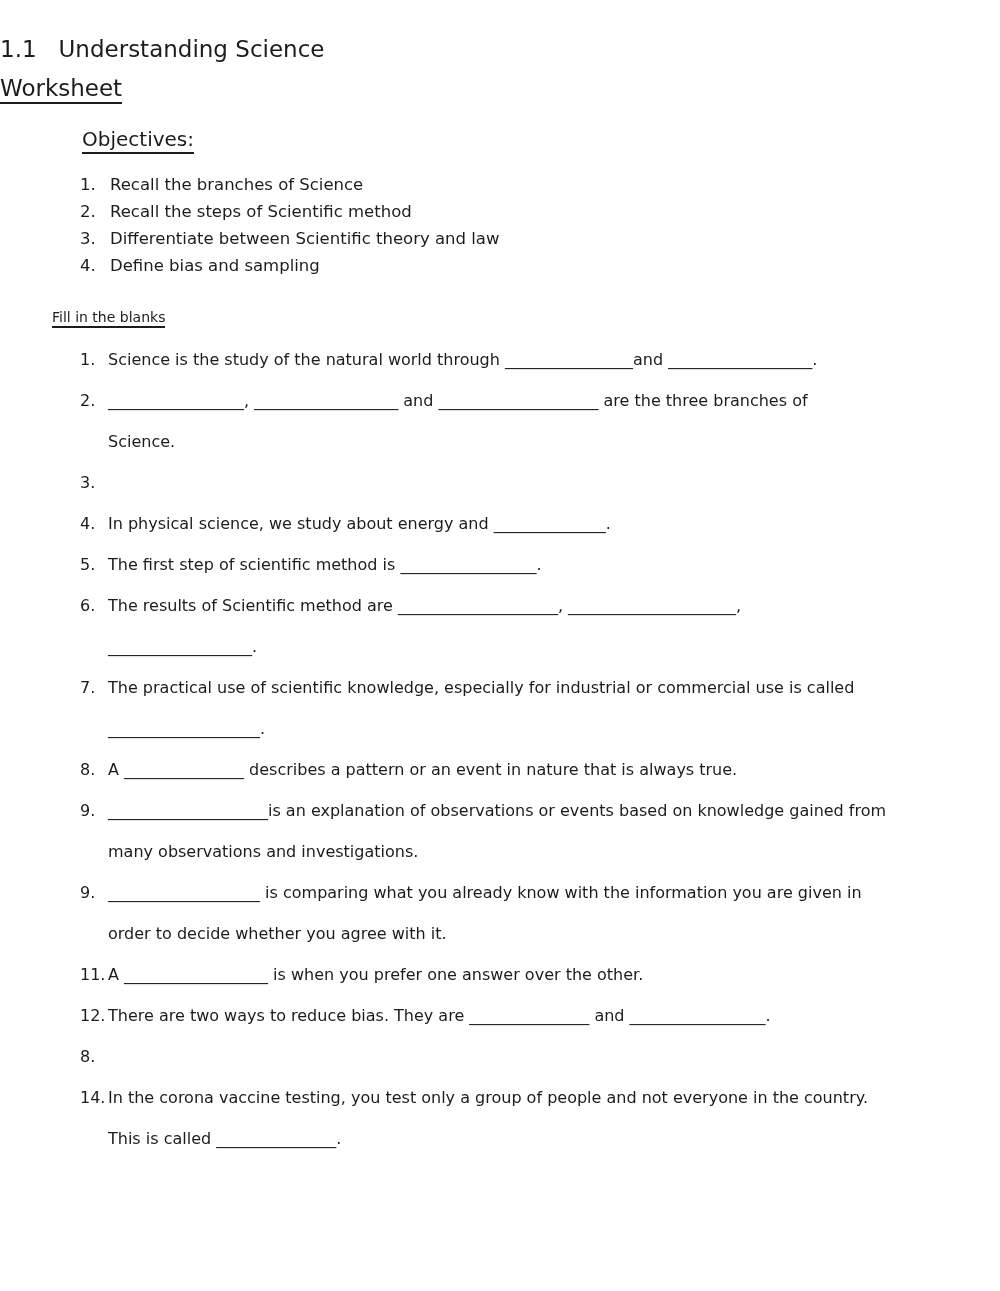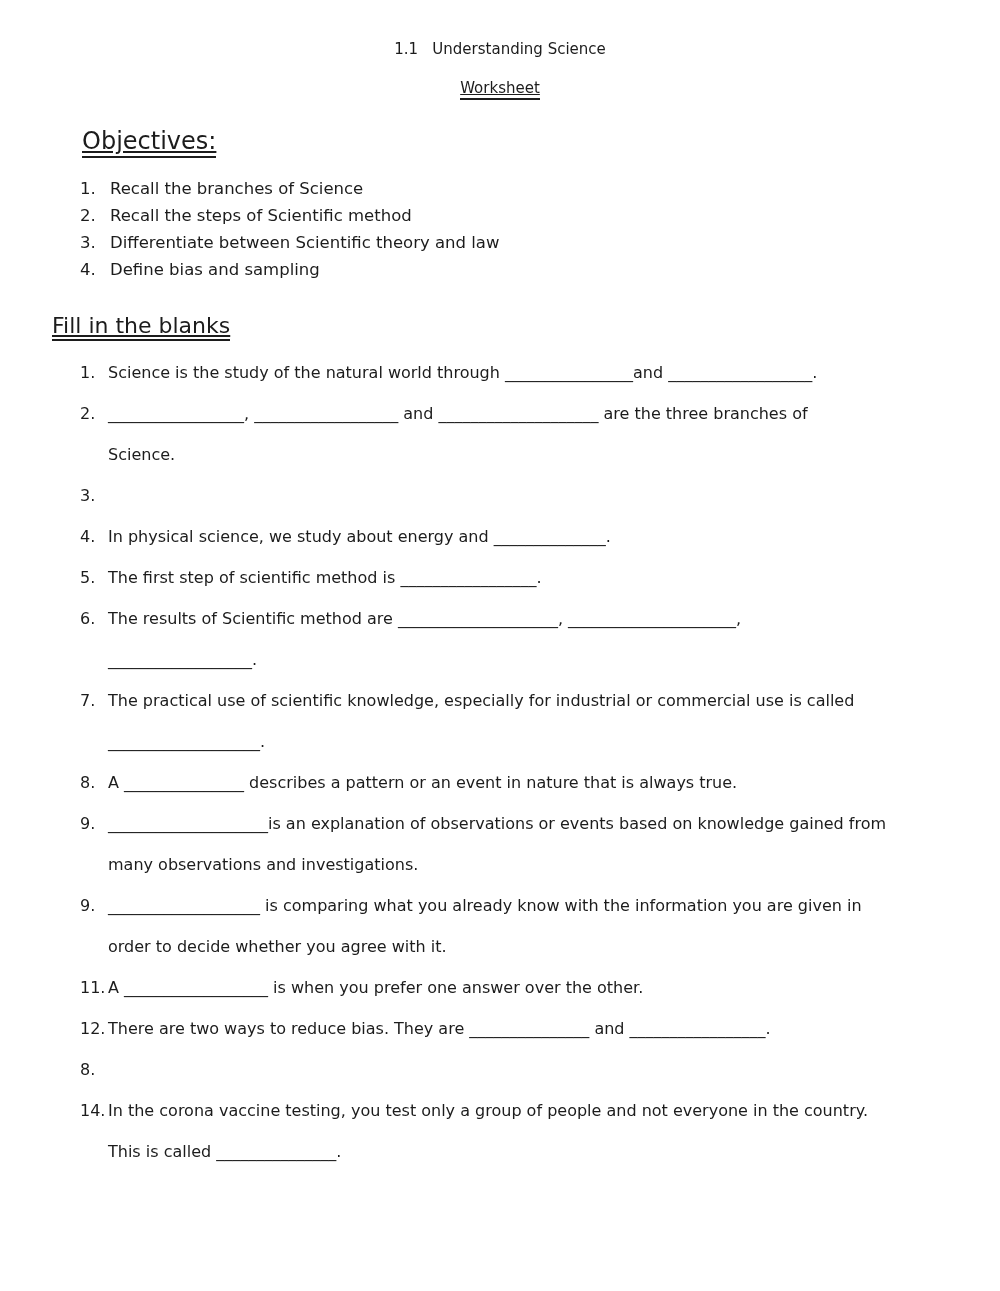--- a/index.html
+++ b/index.html
@@ -15,56 +15,55 @@
     color: #1c1c1c;
   }
   .page {
     width: 1000px;
     height: 1291px;
     box-sizing: border-box;
     padding-top: 34px;
   }
   
   .title-line {
-    text-align: center;
-    font-size: 15px;
+    text-align: left;
+    font-size: 23px;
     line-height: 30px;
     white-space: pre;
   }
   .title-line.second {
     margin-top: 9px;
   }
   .u {
     border-bottom: 2px solid #1c1c1c;
     padding-bottom: 1px;
-    text-decoration: underline;
   }
   
   .obj-heading {
     margin: 24px 0 0 82px;
-    font-size: 24px;
+    font-size: 20px;
   }
   .obj-list {
     margin-top: 20px;
   }
   .obj-row {
     display: flex;
     font-size: 16.5px;
     line-height: 27px;
     white-space: pre;
   }
   .obj-num {
     flex: none;
     width: 30px;
     margin-left: 80px;
   }
   
   .fill-heading {
     margin: 30px 0 0 52px;
-    font-size: 22px;
+    font-size: 14px;
   }
   .fill-list {
     margin-top: 14px;
     font-size: 16px;
   }
   .f-row {
     display: flex;
     line-height: 41px;
     white-space: pre;
   }

